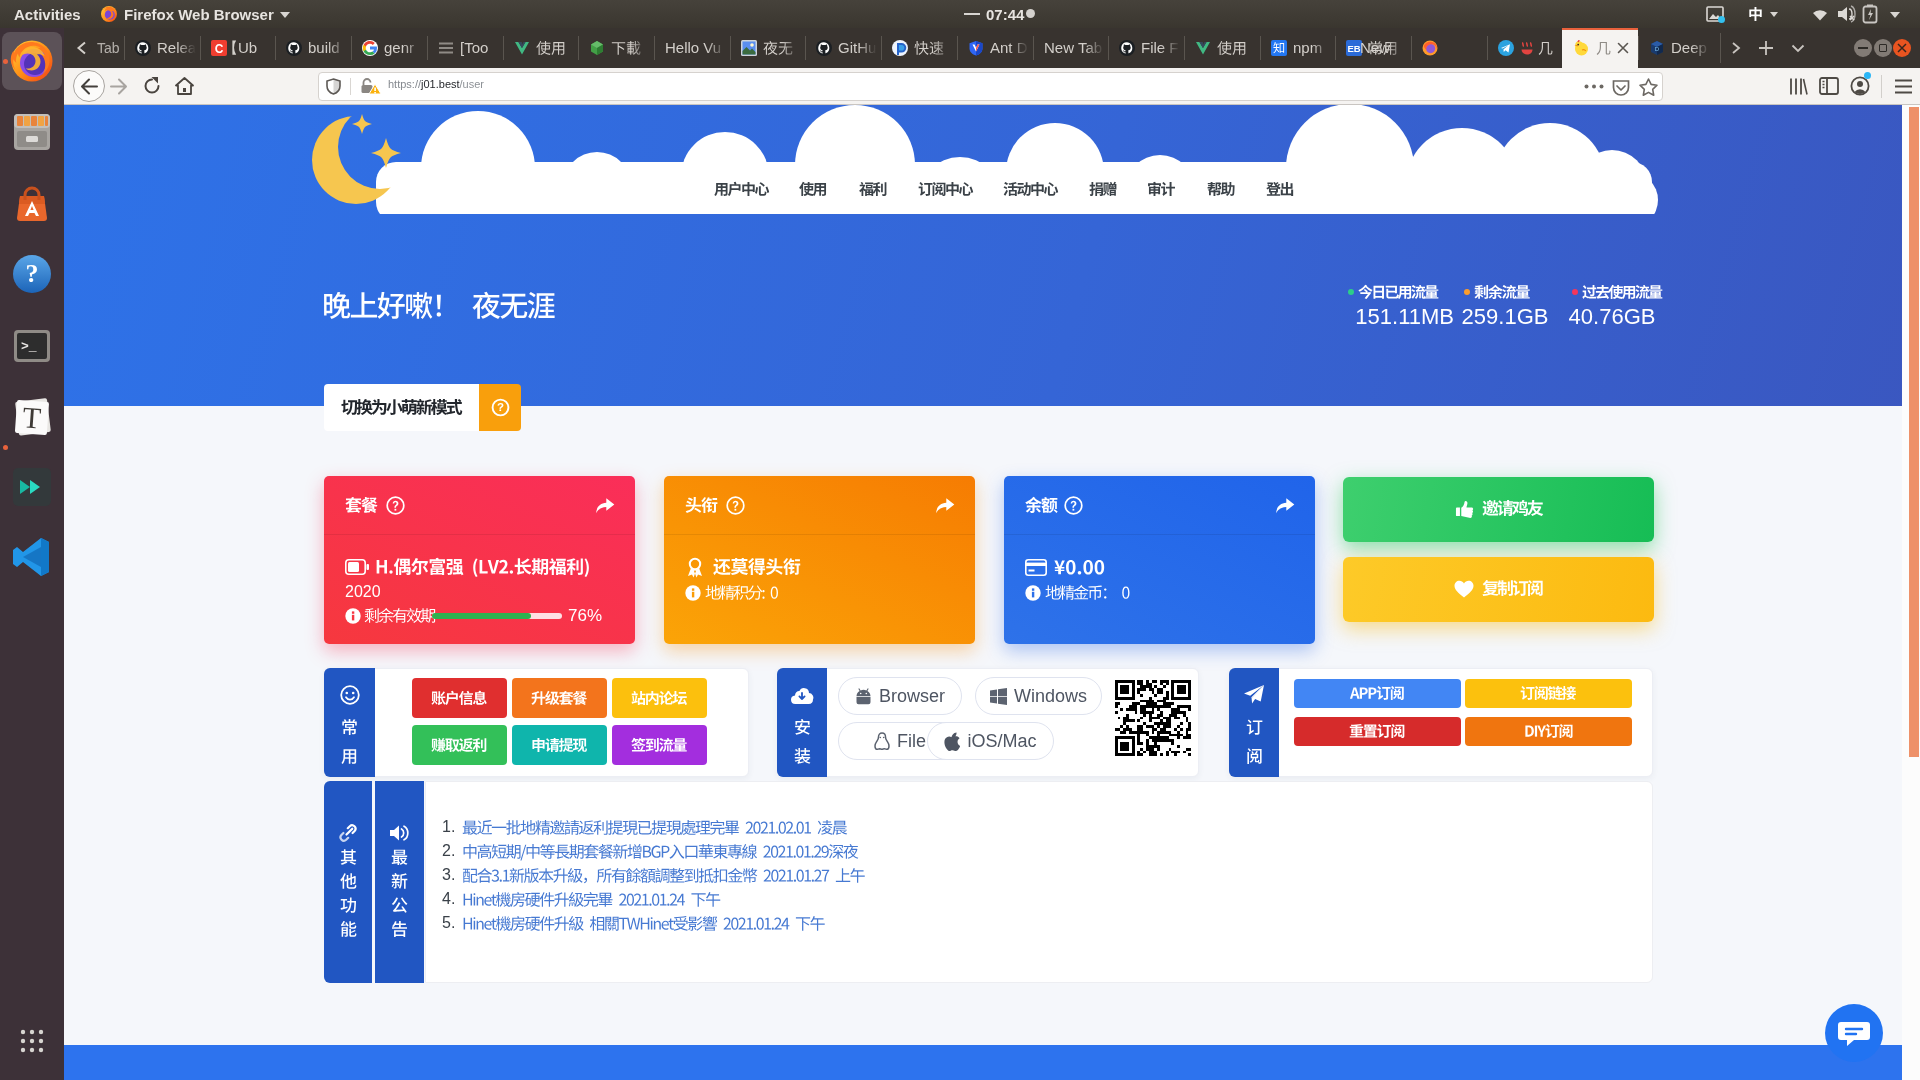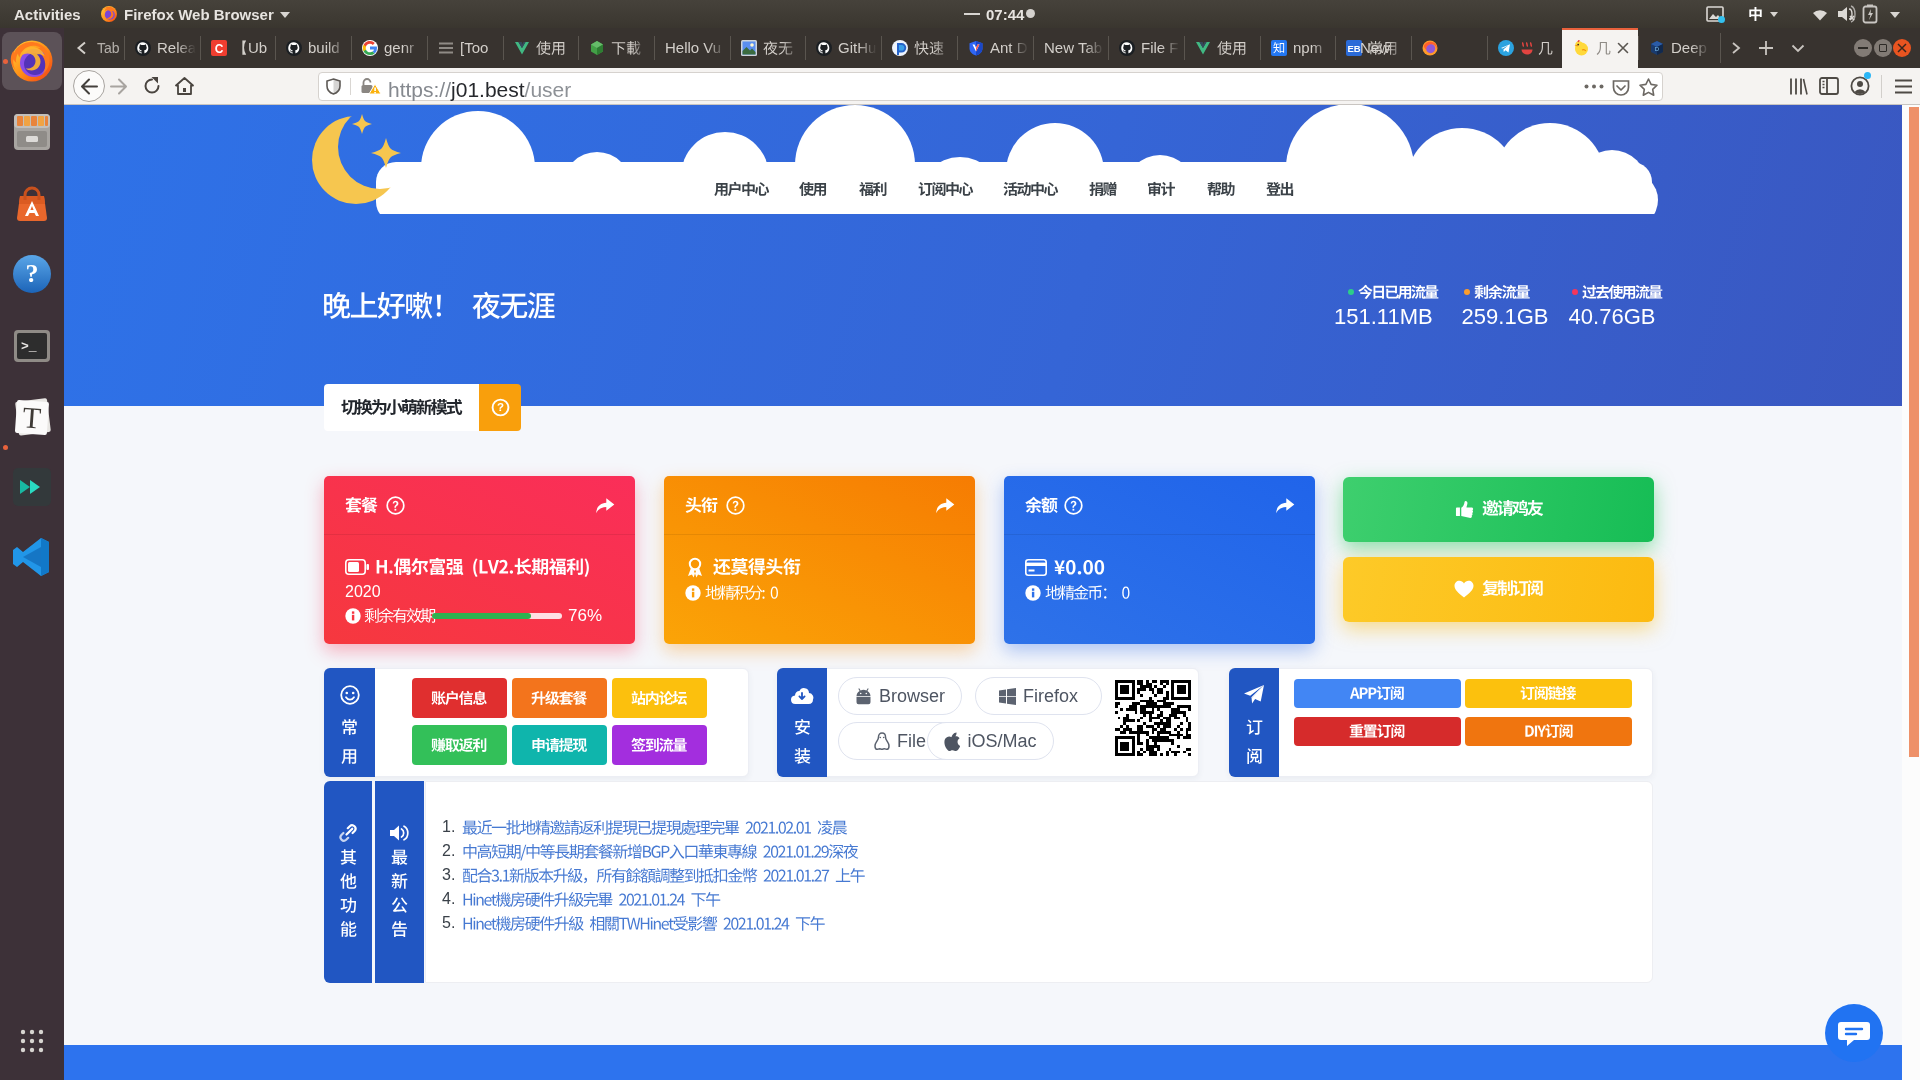--- a/index.html
+++ b/index.html
@@ -502,21 +502,21 @@
     <div class="tsep" style="left:124px"></div>
     <svg class="tico" style="left:135px">
       <use href="#fav_gh"></use>
     </svg>
     <span class="tlab" style="left:157px">Relea</span>
     <div class="tfade" style="left:177px"></div>
     <div class="tsep" style="left:200px"></div>
     <svg class="tico" style="left:211px">
       <use href="#fav_redc"></use>
     </svg>
-    <span class="tlab" style="left:233px">【Ub</span>
+    <span class="tlab" style="left:223px">【Ub</span>
     <div class="tsep" style="left:275px"></div>
     <svg class="tico" style="left:286px">
       <use href="#fav_gh"></use>
     </svg>
     <span class="tlab" style="left:308px">build</span>
     <div class="tfade" style="left:328px"></div>
     <div class="tsep" style="left:351px"></div>
     <svg class="tico" style="left:362px">
       <use href="#fav_gg"></use>
     </svg>
@@ -686,21 +686,21 @@
       <path d="M7.5 1L14 3v5c0 4-2.7 6.8-6.5 8z" fill="#5d5955" opacity="0.25"></path>
     </svg>
 <div class="abs" style="left:350px;top:78px;width:1px;height:17px;background:#d9d6d2"></div>
 <svg class="abs" style="left:360px;top:77px" width="22" height="19" viewBox="0 0 22 19">
       <rect x="1.5" y="8" width="11" height="8" rx="1.5" fill="#8a8682"></rect>
       <path d="M3.5 8V5.5a3.5 3.5 0 0 1 7 0" fill="none" stroke="#8a8682" stroke-width="1.8"></path>
       <path d="M15 7l6 10H9z" fill="#fbb10c" stroke="#fff" stroke-width="1"></path>
       <rect x="14.3" y="10.5" width="1.6" height="3.5" fill="#fff"></rect>
       <rect x="14.3" y="15" width="1.6" height="1.5" fill="#fff"></rect>
     </svg>
-<div class="abs" style="left:388px;top:78px;font-size:21px;color:#85898f">https://<span style="color:#26282c">j01.best</span><span style="color:#8d9196">/user</span></div>
+<div class="abs" style="left:388px;top:78px;font-size:11px;color:#85898f">https://<span style="color:#26282c">j01.best</span><span style="color:#8d9196">/user</span></div>
 <svg class="abs" style="left:1584px;top:84px" width="20" height="5" viewBox="0 0 20 5">
       <g fill="#6c6863">
         <circle cx="2.5" cy="2.5" r="2"></circle>
         <circle cx="10" cy="2.5" r="2"></circle>
         <circle cx="17.5" cy="2.5" r="2"></circle>
       </g>
     </svg>
 <svg class="abs" style="left:1612px;top:79px" width="18" height="17" viewBox="0 0 18 17">
       <path d="M1.5 2h15v6.5a7.5 7.5 0 0 1-15 0z" fill="none" stroke="#6c6863" stroke-width="1.7"></path>
       <path d="M5 7l4 4 4-4" fill="none" stroke="#6c6863" stroke-width="1.7" stroke-linecap="round" stroke-linejoin="round"></path>
@@ -839,21 +839,21 @@
       </svg>
 <div class="abs" style="left:1508px;top:184px;width:6px;height:6px;border-radius:50%;background:#f5365c"></div>
 <svg class="tr " style="left:1518.0px;top:178.8px;width:79.2px;height:16.5px;" viewBox="0 -30 5280 1100" preserveAspectRatio="xMinYMid meet">
         <use href="#g48" x="0"></use>
         <use href="#g49" x="880"></use>
         <use href="#g18" x="1760"></use>
         <use href="#g15" x="2640"></use>
         <use href="#g44" x="3520"></use>
         <use href="#g45" x="4400"></use>
       </svg>
-<div class="abs" style="left:1270px;top:199px;width:120px;text-align:left;font-size:22px;color:#fff">151.11MB</div>
+<div class="abs" style="left:1270px;top:199px;width:120px;text-align:right;font-size:22px;color:#fff">151.11MB</div>
 <div class="abs" style="left:1391px;top:199px;width:100px;text-align:center;font-size:22px;color:#fff">259.1GB</div>
 <div class="abs" style="left:1498px;top:199px;width:100px;text-align:center;font-size:22px;color:#fff">40.76GB</div>
 
 <div class="abs" style="left:260px;top:279px;width:155px;height:47px;background:#fff;border-radius:4px 0 0 4px"></div>
 <svg class="tr " style="left:277.1px;top:292.6px;fill:#22262c;width:119.7px;height:18.7px;" viewBox="0 -30 7040 1100" preserveAspectRatio="xMinYMid meet">
         <use href="#g50" x="0"></use>
         <use href="#g51" x="880"></use>
         <use href="#g52" x="1760"></use>
         <use href="#g53" x="2640"></use>
         <use href="#g54" x="3520"></use>
@@ -1086,21 +1086,21 @@
           <path d="M4.2 1.2l1.4 2.3a7 7 0 0 1 5.8 0l1.4-2.3.9.5-1.3 2.2a6.3 6.3 0 0 1 3.1 5.4H1.5a6.3 6.3 0 0 1 3.1-5.4L3.3 1.7zM1.5 10h14v5.3a2 2 0 0 1-2 2h-10a2 2 0 0 1-2-2z" fill="#5c6370"></path>
           <circle cx="5.7" cy="6.5" r="0.8" fill="#fff"></circle>
           <circle cx="11.3" cy="6.5" r="0.8" fill="#fff"></circle>
         </svg>
         <span>Browser</span>
       </div>
 <div class="pill" style="left:911px;top:572px;width:127px">
         <svg class="pico" width="17" height="17" viewBox="0 0 17 17">
           <path d="M0 2.4L7 1.4v6.8H0zM8 1.2L17 0v8.2H8zM0 9h7v6.6L0 14.6zM8 9h9v8l-9-1.2z" fill="#5c6370"></path>
         </svg>
-        <span>Firefox</span>
+        <span>Windows</span>
       </div>
 <div class="pill" style="left:774px;top:617px;width:124px">
         <svg class="pico" width="16" height="19" viewBox="0 0 16 19">
           <path d="M8 1c2.2 0 3.5 1.7 3.5 4 0 1.6.5 2.6 1.4 3.9.9 1.4 2.1 2.9 2.1 5 0 1.8-.9 3.4-2.2 3.4-.8 0-1.1-.5-2.3-.5-1.1 0-1.6.5-2.5.5s-1.4-.4-2.5-.5c-1.2 0-1.5.5-2.3.5C1.9 17.3 1 15.7 1 13.9c0-2.1 1.2-3.6 2.1-5C4 7.6 4.5 6.6 4.5 5 4.5 2.7 5.8 1 8 1z" fill="none" stroke="#5c6370" stroke-width="1.5"></path>
           <circle cx="6.3" cy="5.5" r="0.8" fill="#5c6370"></circle>
           <circle cx="9.7" cy="5.5" r="0.8" fill="#5c6370"></circle>
         </svg>
         <span>File</span>
       </div>
 <div class="pill" style="left:863px;top:617px;width:127px">

